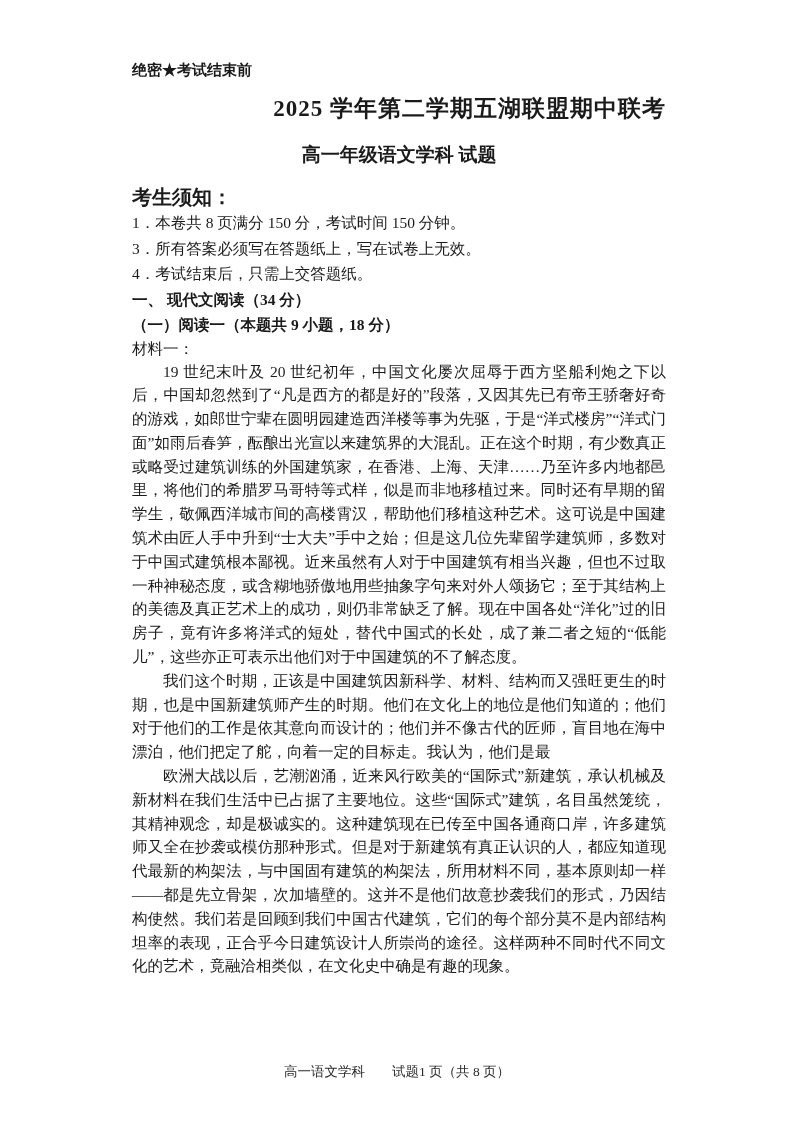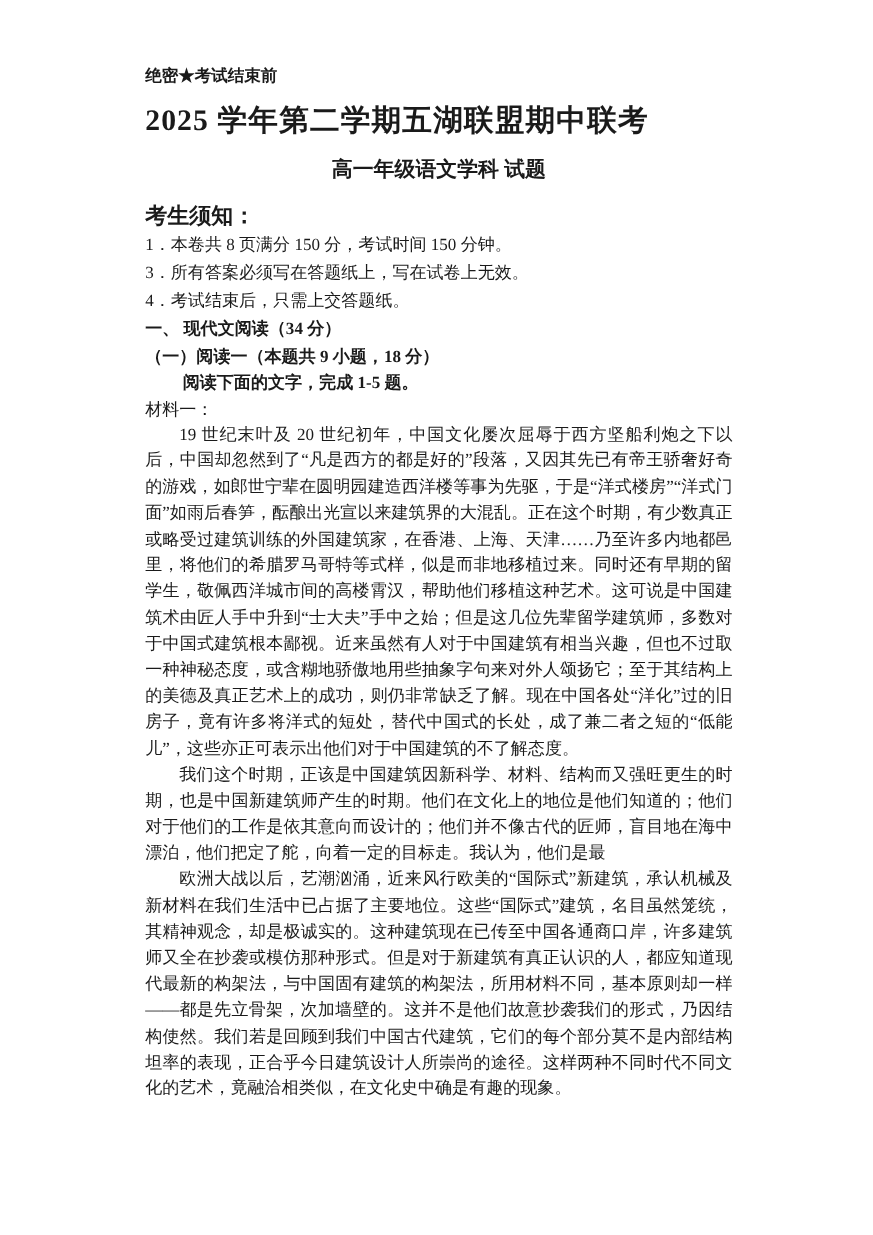--- a/index.html
+++ b/index.html
@@ -19,22 +19,22 @@
     color: #1a1a1a;
     overflow: hidden;
   }
   .classification {
     font-size: 15px;
     font-weight: bold;
     line-height: 20px;
   }
   .exam-title {
     margin: 14px 0 0 0;
-    text-align: left;
-    font-size: 27px;
+    text-align: right;
+    font-size: 23px;
     font-weight: bold;
     line-height: 30px;
     letter-spacing: 1px;
     font-family: Liberation Serif, serif;
   }
   .exam-subtitle {
     margin: 18px 0 0 0;
     text-align: center;
     font-size: 19px;
     font-weight: bold;
@@ -104,22 +104,25 @@
   <div class="notice">
     <div class="notice-heading">考生须知：</div>
     <div class="notice-item">1．本卷共 8 页满分 150 分，考试时间 150 分钟。</div>
     <div class="notice-item">3．所有答案必须写在答题纸上，写在试卷上无效。</div>
     <div class="notice-item">4．考试结束后，只需上交答题纸。</div>
   </div>
 
   <div class="reading-section">
     <div class="section-heading">一、 现代文阅读（34 分）</div>
     <div class="sub-heading">（一）阅读一（本题共 9 小题，18 分）</div>
-    <div class="instruction">阅读下面的文字，完成 1-5 题。</div>
     <div class="material-label">材料一：</div>
 
     <p class="body-para">19 世纪末叶及 20 世纪初年，中国文化屡次屈辱于西方坚船利炮之下以后，中国却忽然到了“凡是西方的都是好的”段落，又因其先已有帝王骄奢好奇的游戏，如郎世宁辈在圆明园建造西洋楼等事为先驱，于是“洋式楼房”“洋式门面”如雨后春笋，酝酿出光宣以来建筑界的大混乱。正在这个时期，有少数真正或略受过建筑训练的外国建筑家，在香港、上海、天津……乃至许多内地都邑里，将他们的希腊罗马哥特等式样，似是而非地移植过来。同时还有早期的留学生，敬佩西洋城市间的高楼霄汉，帮助他们移植这种艺术。这可说是中国建筑术由匠人手中升到“士大夫”手中之始；但是这几位先辈留学建筑师，多数对于中国式建筑根本鄙视。近来虽然有人对于中国建筑有相当兴趣，但也不过取一种神秘态度，或含糊地骄傲地用些抽象字句来对外人颂扬它；至于其结构上的美德及真正艺术上的成功，则仍非常缺乏了解。现在中国各处“洋化”过的旧房子，竟有许多将洋式的短处，替代中国式的长处，成了兼二者之短的“低能儿”，这些亦正可表示出他们对于中国建筑的不了解态度。</p>
     <p class="body-para">我们这个时期，正该是中国建筑因新科学、材料、结构而又强旺更生的时期，也是中国新建筑师产生的时期。他们在文化上的地位是他们知道的；他们对于他们的工作是依其意向而设计的；他们并不像古代的匠师，盲目地在海中漂泊，他们把定了舵，向着一定的目标走。我认为，他们是最</p>
     <p class="body-para">欧洲大战以后，艺潮汹涌，近来风行欧美的“国际式”新建筑，承认机械及新材料在我们生活中已占据了主要地位。这些“国际式”建筑，名目虽然笼统，其精神观念，却是极诚实的。这种建筑现在已传至中国各通商口岸，许多建筑师又全在抄袭或模仿那种形式。但是对于新建筑有真正认识的人，都应知道现代最新的构架法，与中国固有建筑的构架法，所用材料不同，基本原则却一样——都是先立骨架，次加墙壁的。这并不是他们故意抄袭我们的形式，乃因结构使然。我们若是回顾到我们中国古代建筑，它们的每个部分莫不是内部结构坦率的表现，正合乎今日建筑设计人所崇尚的途径。这样两种不同时代不同文化的艺术，竟融洽相类似，在文化史中确是有趣的现象。</p>
   </div>
 
+  <div class="page-footer">
+    <span>高一语文学科</span>
+    <span>试题1 页（共 8 页）</span>
+  </div>
 
 </div>
 
 </body></html>

